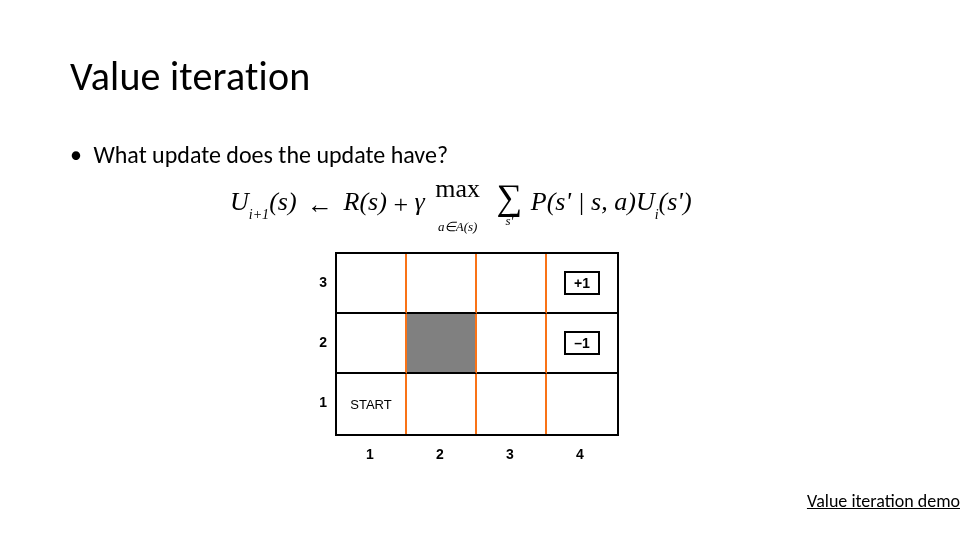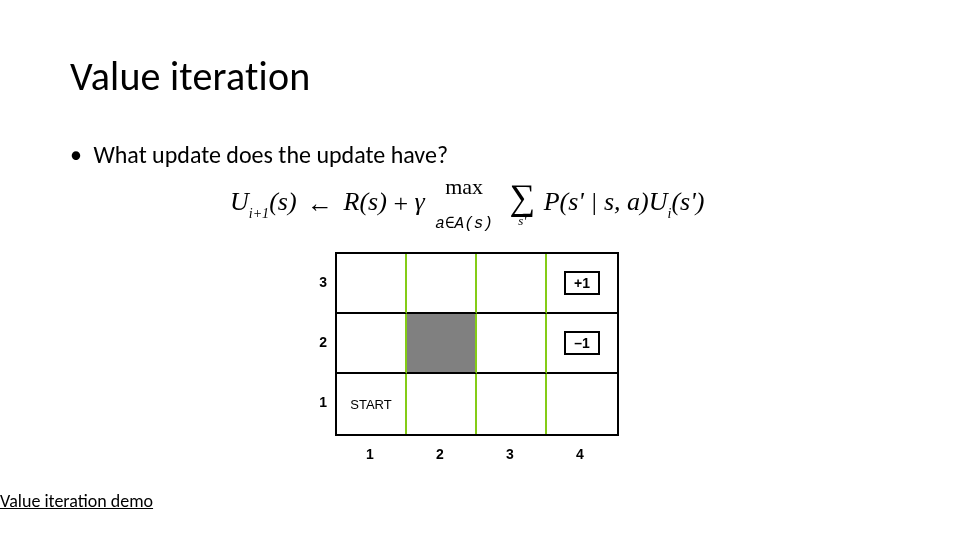--- a/index.html
+++ b/index.html
@@ -61,25 +61,24 @@
     vertical-align: middle;
     margin: 0 4px;
   }
   .equation .max-wrap {
     display: inline-block;
     text-align: center;
     vertical-align: middle;
     line-height: 1;
     margin: 0 4px;
   }
-  .equation .max-wrap .max-top { font-size: 22px; }
+  .equation .max-wrap .max-top { font-size: 26px; }
   .equation .max-wrap .max-bot {
-    font-size: 16px;
+    font-size: 13px;
     margin-top: 18px;
-    font-family: Liberation Mono, monospace;
   }
   .equation .sum-wrap {
     display: inline-block;
     text-align: center;
     vertical-align: middle;
     line-height: 1;
     margin: 0 2px 0 6px;
   }
   .equation .sum-wrap .sigma {
     font-size: 36px;
@@ -109,21 +108,21 @@
     width: 280px;  
     height: 180px; 
     border: 2px solid #000;
     box-sizing: content-box;
   }
   .cell {
     position: absolute;
     width: 70px;
     height: 60px;
     box-sizing: border-box;
-    border-right: 2px solid #84cc16;
+    border-right: 2px solid #f97316;
     border-bottom: 2px solid #000;
     display: flex;
     align-items: center;
     justify-content: center;
   }
   .cell.last-col { border-right: none; }
   .cell.last-row { border-bottom: none; }
   .wall { background: #808080; }
   .reward-box {
     border: 2px solid #000;
@@ -147,21 +146,21 @@
     top: 194px;
     text-align: center;
     width: 70px;
   }
   
   .demo-link {
     position: absolute;
     left: 0;
     width: 960px;
     top: 490px;
-    text-align: left;
+    text-align: right;
     font-size: 18px;
     text-decoration: underline;
     color: #000;
   }
   .demo-link a { color: #000; }
 </style>
 </head>
 <body>
 
 <div class="slide">

